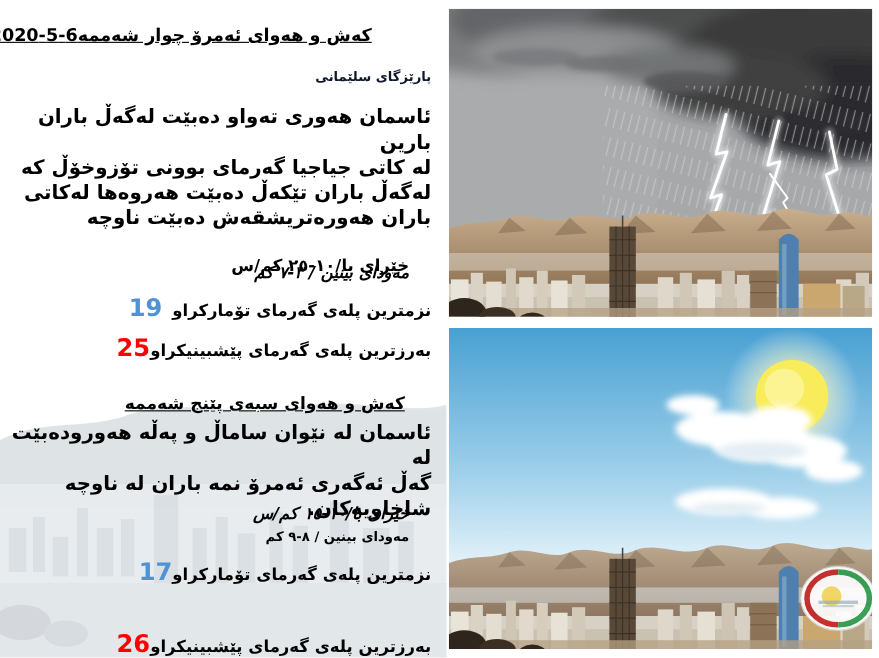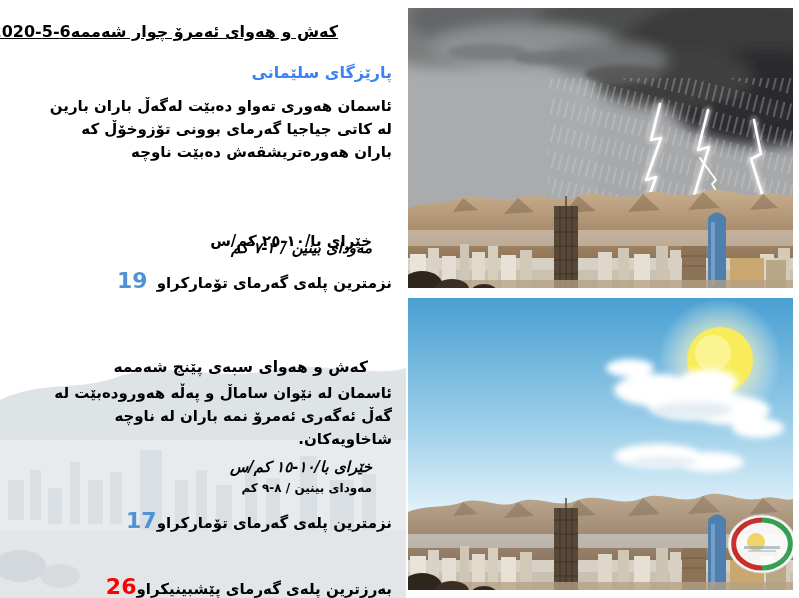--- a/index.html
+++ b/index.html
@@ -4,24 +4,24 @@
 <style>
   html,body{margin:0;padding:0;background:#fff;}
   .page{
     position:relative;width:799px;height:598px;background:#ffffff;overflow:hidden;
     font-family:"DejaVu Sans",sans-serif;font-weight:bold;color:#000;
   }
   
   .text-col{position:absolute;left:0;top:0;width:402px;height:598px;direction:rtl;}
   .tline{position:absolute;right:10px;text-align:right;white-space:nowrap;}
   .title{top:22px;right:64px;font-size:16px;text-decoration:underline;}
-  .heading-red{top:63px;font-size:16px;color:#3b82f6;}
-  .bodyblock{position:absolute;right:10px;text-align:right;font-size:15px;line-height:23px;}
+  .heading-red{top:63px;font-size:12px;color:#0f172a;}
+  .bodyblock{position:absolute;right:10px;text-align:right;font-size:18px;line-height:23px;}
   .s1-body{top:95px;}
-  .s2-title{top:358px;right:34px;font-size:15.5px;}
+  .s2-title{top:358px;right:34px;font-size:15.5px;text-decoration:underline;}
   .s2-body{top:382px;}
   .wind1{top:232px;right:30px;font-size:15px;}
   .vis1{top:239px;right:30px;font-size:15px;font-style:italic;}
   .wind2{top:458px;right:30px;font-size:15px;font-style:italic;}
   .vis2{top:481px;right:30px;font-size:12px;}
   .temp{position:absolute;right:10px;text-align:right;font-size:15px;white-space:nowrap;}
   .t-min1{top:270px;}
   .t-max1{top:307px;}
   .t-min2{top:510px;}
   .t-max2{top:576px;}
@@ -79,28 +79,32 @@
 
   <div class="text-col">
 
     <div class="tline title">كەش و هەوای ئەمرۆ چوار شەممە6-5-2020</div>
 
     <div class="tline heading-red">پارێزگای سلێمانی</div>
 
     <div class="bodyblock s1-body">
       <div>ئاسمان هەوری تەواو دەبێت لەگەڵ باران بارین</div>
       <div>لە كاتی جیاجیا گەرمای بوونی تۆزوخۆڵ كە</div>
+      <div>لەگەڵ باران تێكەڵ دەبێت هەروەها لەكاتی</div>
       <div>باران هەورەتریشقەش دەبێت ناوچە</div>
     </div>
 
     <div class="tline wind1">خێرای با/١٠-٢٥ كم/س</div>
     <div class="tline vis1">مەودای بینین / ٣-٧ كم</div>
 
     <div class="temp t-min1">
       <span>نزمترین پلەی گەرمای تۆماركراو</span><span class="num num-blue gap-num">19</span>
+    </div>
+    <div class="temp t-max1">
+      <span>بەرزترین پلەی گەرمای پێشبینیكراو</span><span class="num num-red">25</span>
     </div>
 
     <div class="tline s2-title">كەش و هەوای سبەی پێنج شەممە</div>
 
     <div class="bodyblock s2-body">
       <div>ئاسمان لە نێوان ساماڵ و پەڵە هەورودەبێت لە</div>
       <div>گەڵ ئەگەری ئەمرۆ نمە باران لە ناوچە</div>
       <div>شاخاویەكان.</div>
     </div>
 

